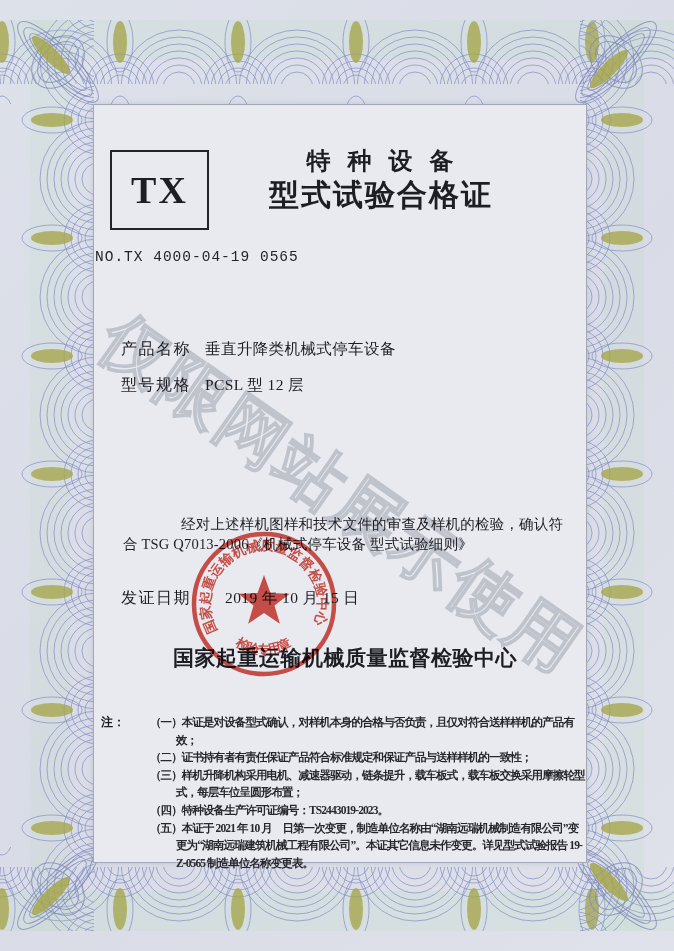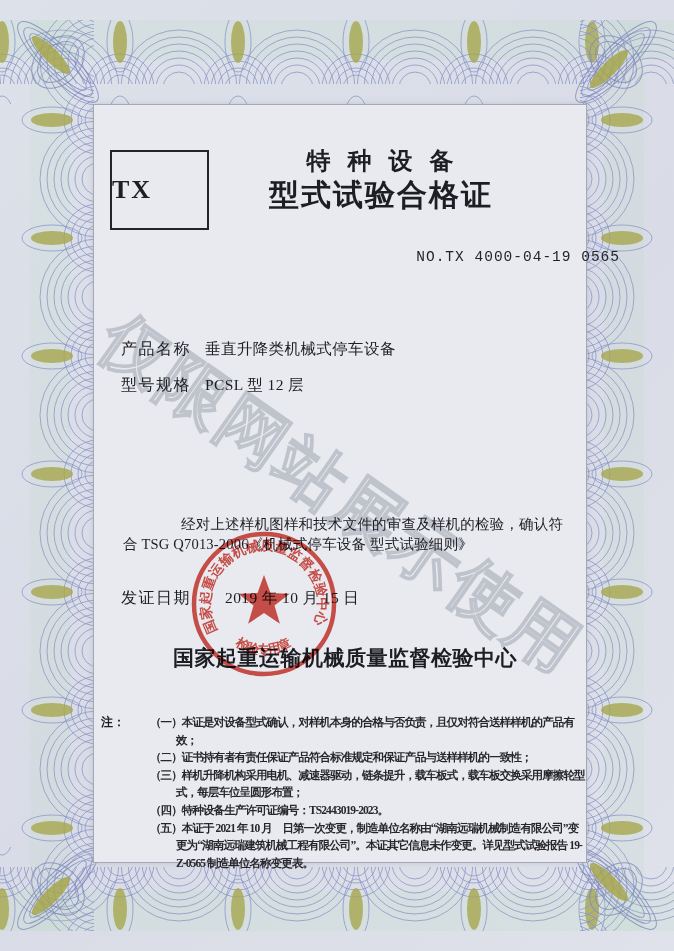--- a/index.html
+++ b/index.html
@@ -13,28 +13,28 @@
   .border-svg{position:absolute;left:0;top:0;z-index:0;}
   .panel{
     position:absolute; left:93px; top:104px; width:492px; height:757px;
     background:#e9eaef; border:1px solid #a3a8b4; z-index:1;
     box-shadow:0 0 6px rgba(120,130,160,.25);
   }
   .watermark-svg{position:absolute;left:0;top:0;z-index:2;pointer-events:none;}
   .content{position:absolute;left:0;top:0;width:674px;height:951px;z-index:3;}
   .tx-box{
     position:absolute; left:110px; top:150px; width:95px; height:76px;
-    border:2px solid #23232a; display:flex; align-items:center; justify-content:flex-start;
-    font-size:26px; font-weight:700; letter-spacing:2px;font-family:Liberation Serif, serif;
+    border:2px solid #23232a; display:flex; align-items:center; justify-content:center;
+    font-size:38px; font-weight:700; letter-spacing:2px;font-family:Liberation Serif, serif;
   }
   .title-small{position:absolute; left:205px; top:145px; width:350px; text-align:center;
     font-size:24px; font-weight:600; letter-spacing:17px; text-indent:17px;}
   .title-main{position:absolute; left:195px; top:175px; width:370px; text-align:center;
     font-size:30px; font-weight:700; letter-spacing:2px; text-indent:2px;}
-  .cert-no{position:absolute; left:95px; top:249px; width:525px; text-align:right;
+  .cert-no{position:absolute; left:95px; top:249px; width:525px; text-align:left;
     font-family:"Liberation Mono","DejaVu Sans Mono",monospace; font-size:14.5px; letter-spacing:1px; color:#23232a;}
   .field-row{position:absolute; left:121px; width:460px; display:flex; align-items:baseline;}
   .f-label{flex:none; width:84px; font-size:16px; letter-spacing:1.5px;}
   .f-value{font-size:15.5px; letter-spacing:0.4px; white-space:nowrap;}
   .conclusion{position:absolute; left:123px; top:514px; width:444px;
     font-size:14.5px; line-height:20px; text-indent:58px; letter-spacing:0.2px;}
   .issue-row{top:588px;gap:20px;}
   .issuer{position:absolute; left:95px; top:644px; width:500px; text-align:center;
     font-size:21px; font-weight:700; letter-spacing:0.5px;}
   .notes-label{position:absolute; left:101px; top:714px; font-size:12px; font-weight:700;}

